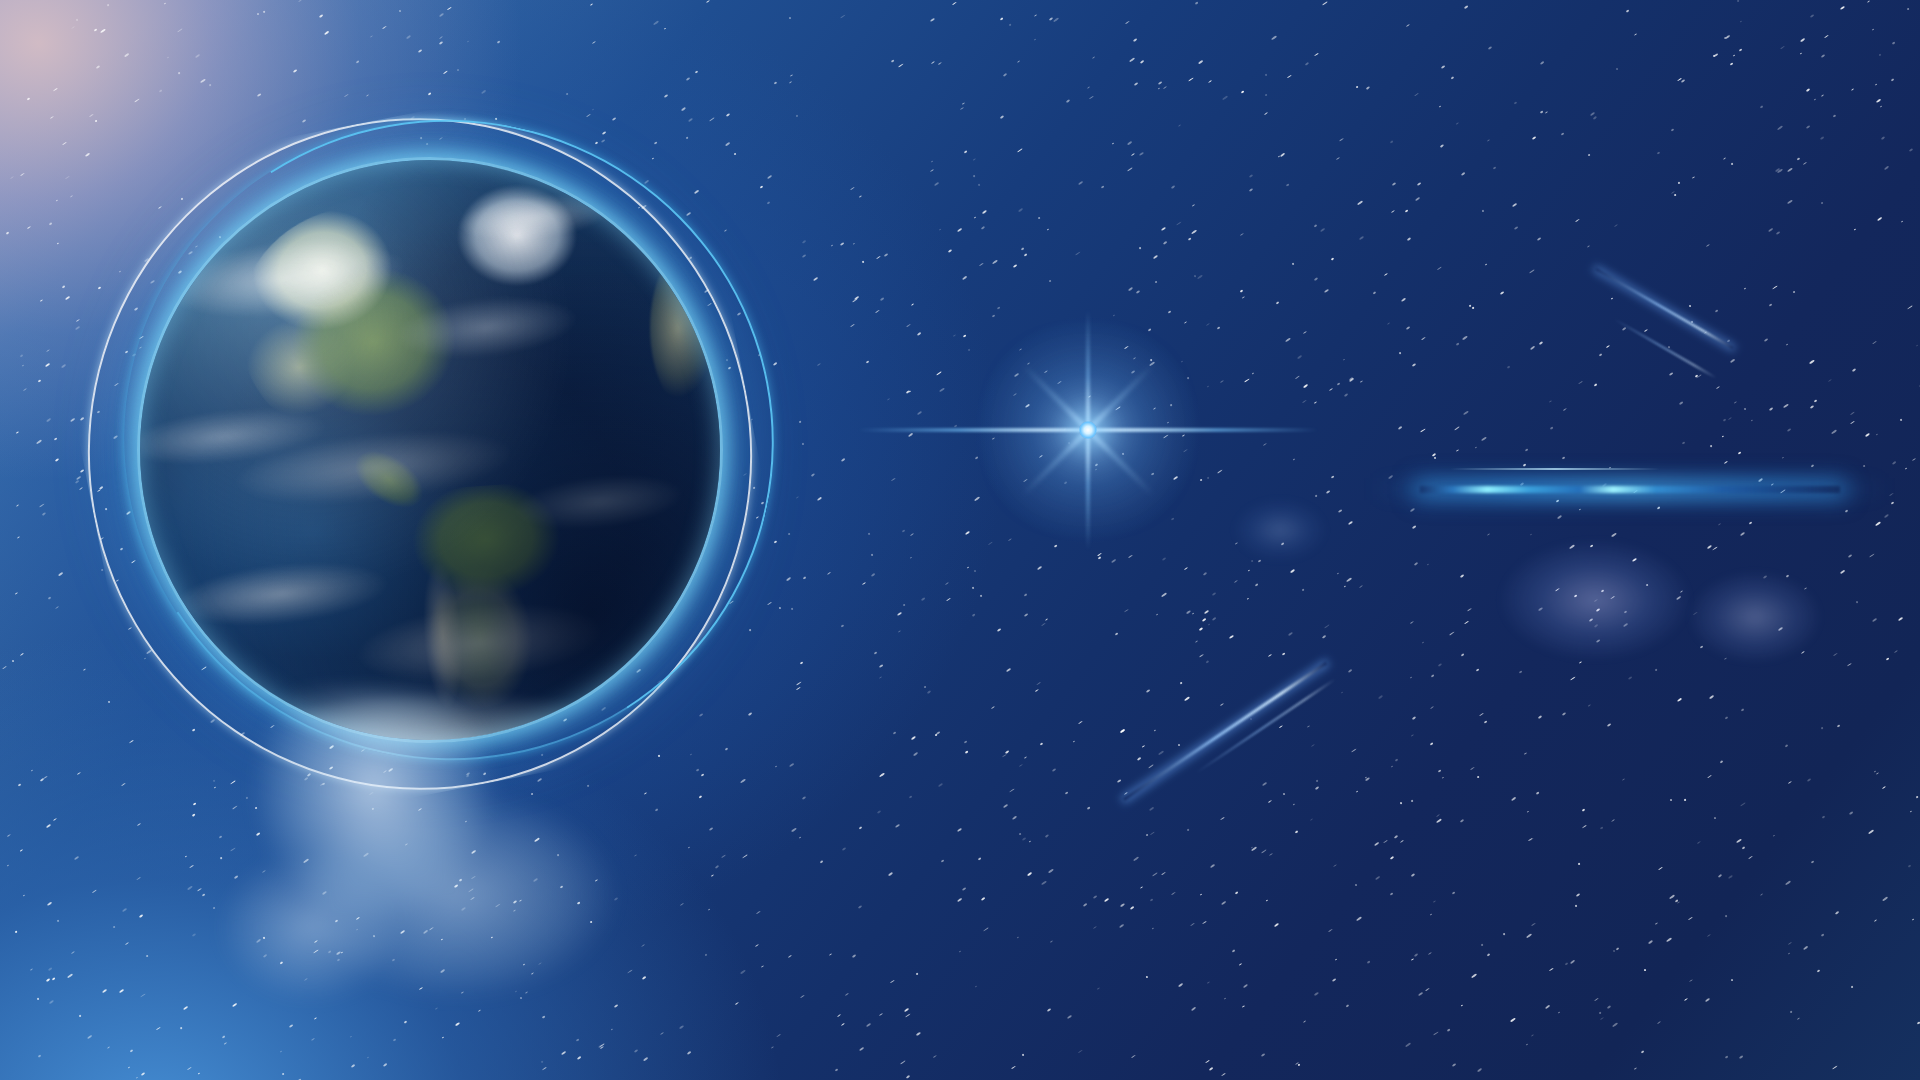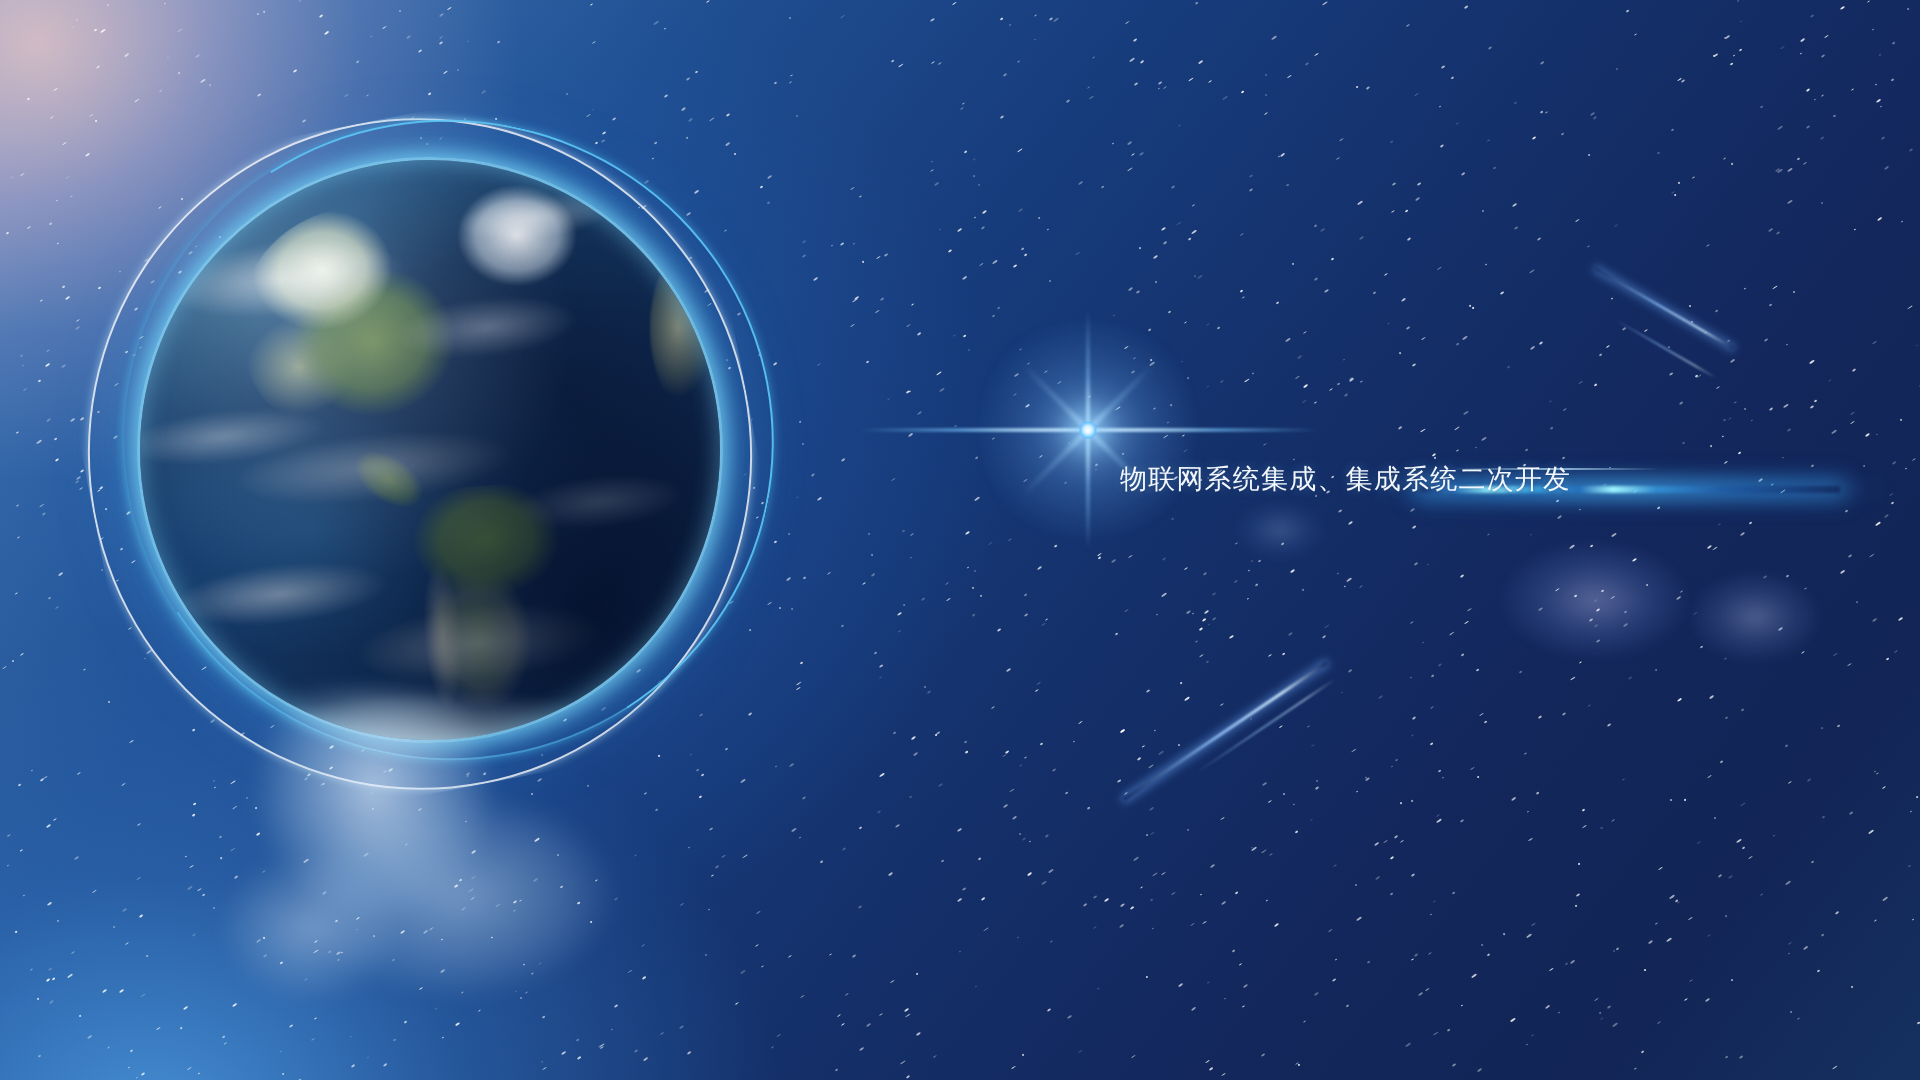--- a/index.html
+++ b/index.html
@@ -1670,17 +1670,16 @@
 
   <div class="streak-soft"></div>
   <div class="streak-main"></div>
   <div class="streak-thin"></div>
   <div class="flare-sm flare-b"></div>
   <div class="flare-sm flare-c"></div>
   <div class="flare-sm flare-d"></div>
 
   <div class="copy">
     <div class="sub">
-      <div>物联网系统集成、集成系统二次开发</div>
     </div>
   </div>
 
 </div>
 
 </body></html>

